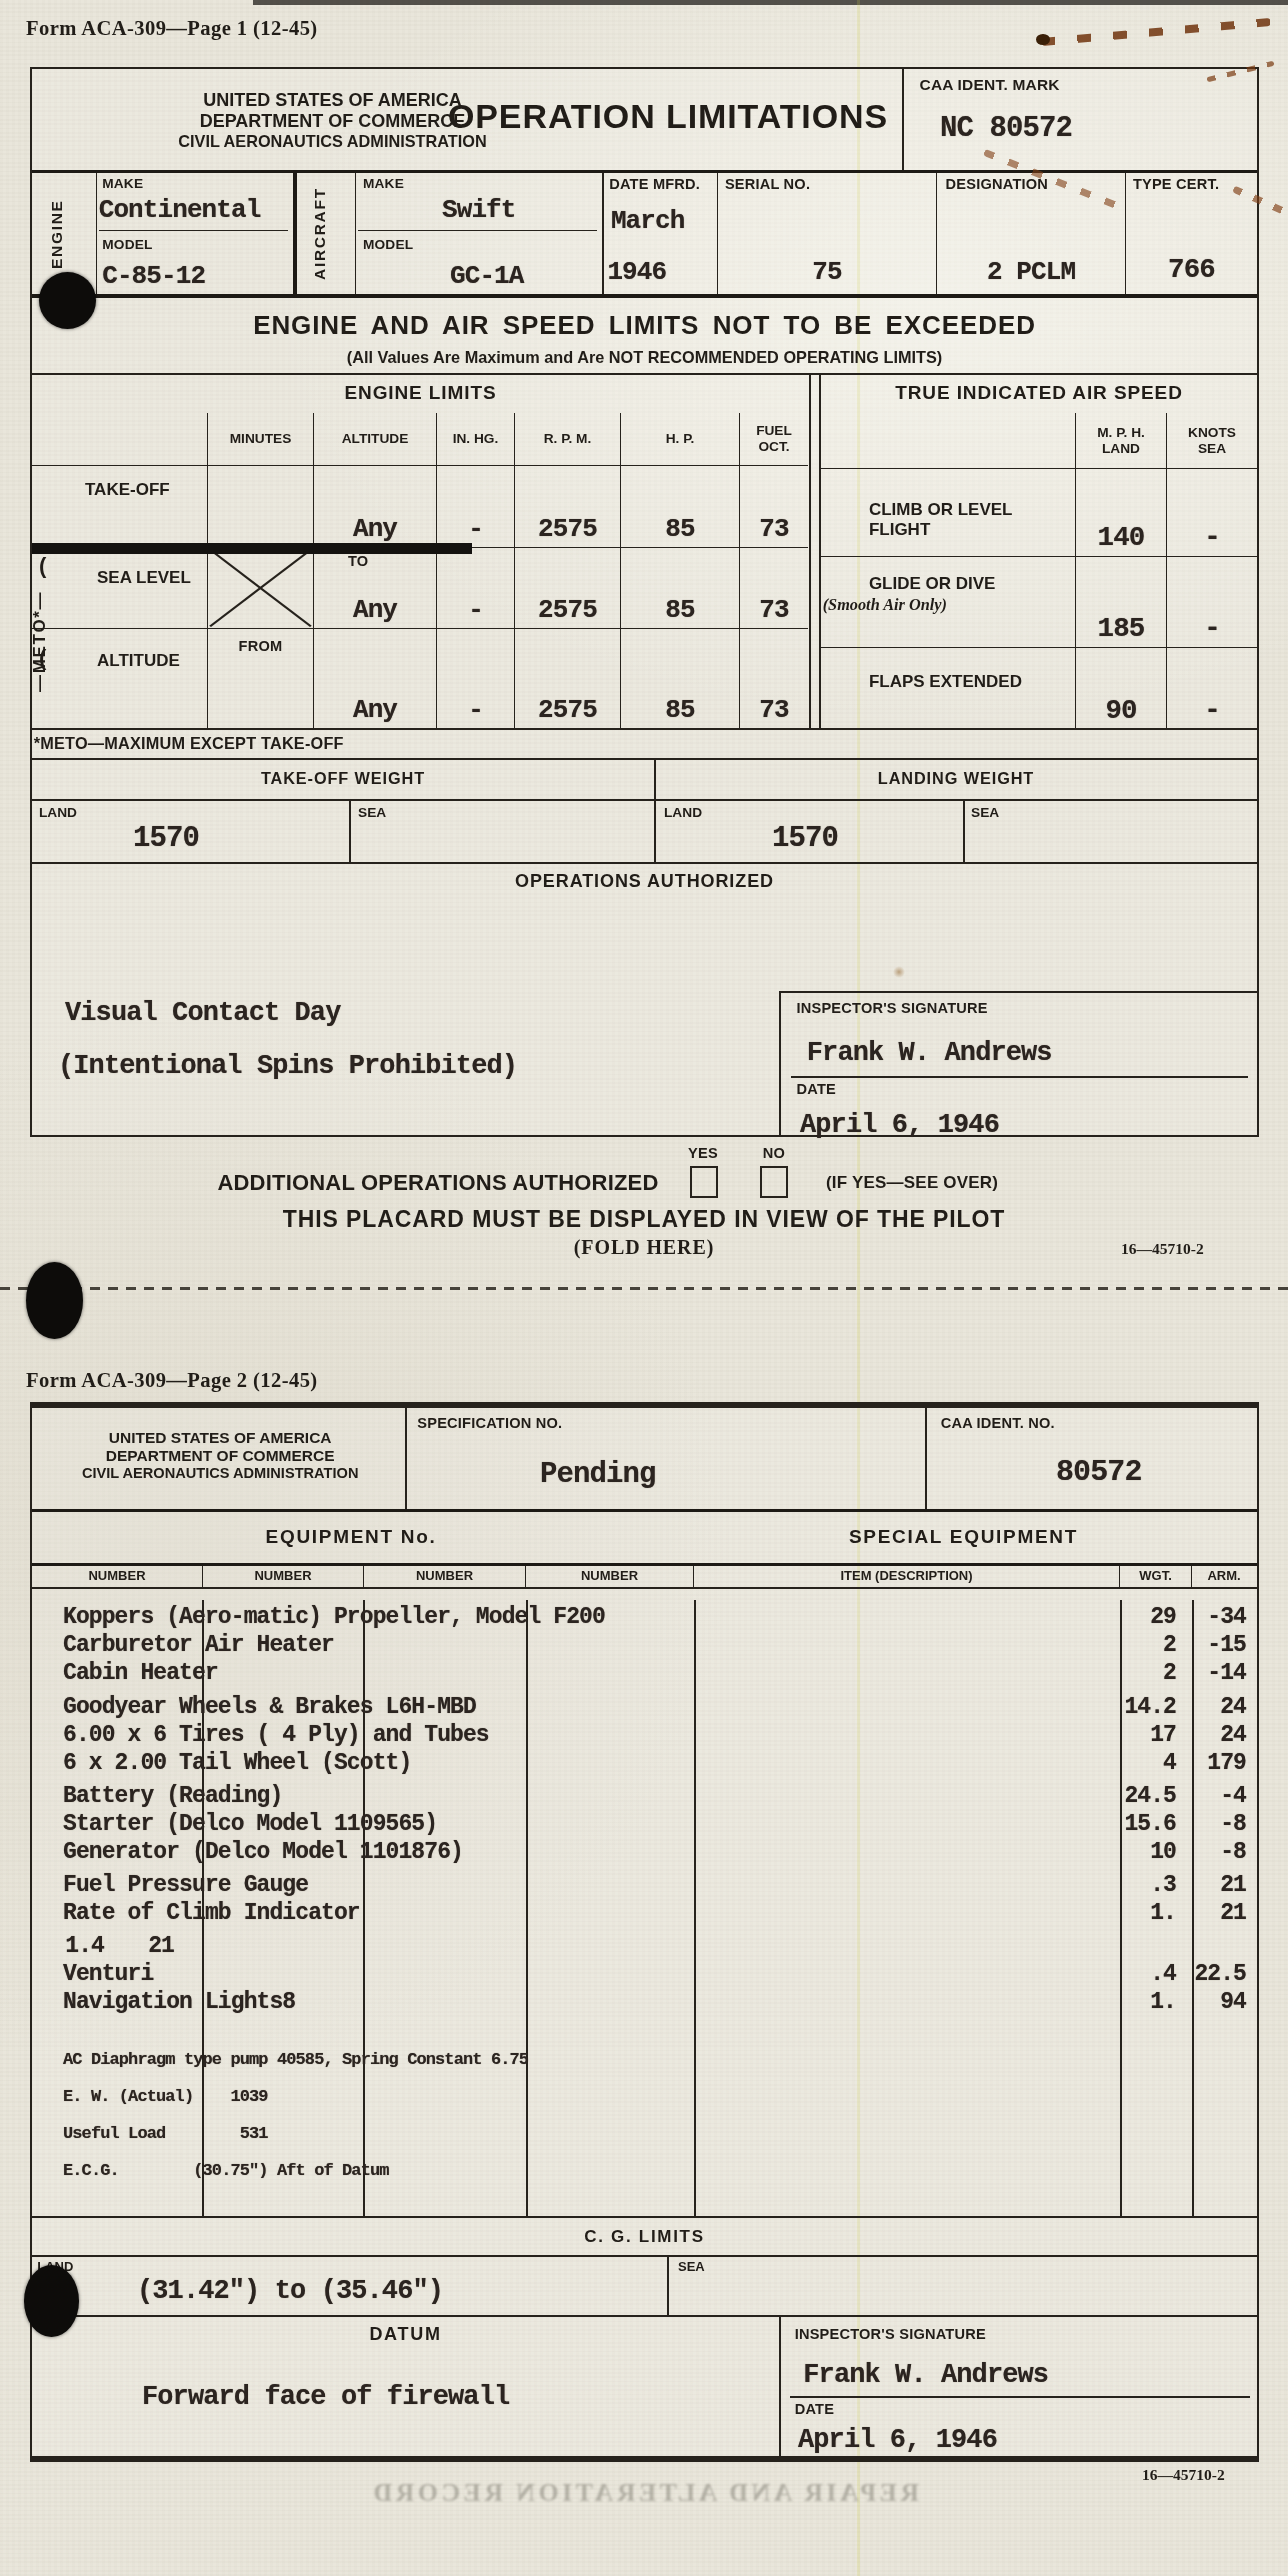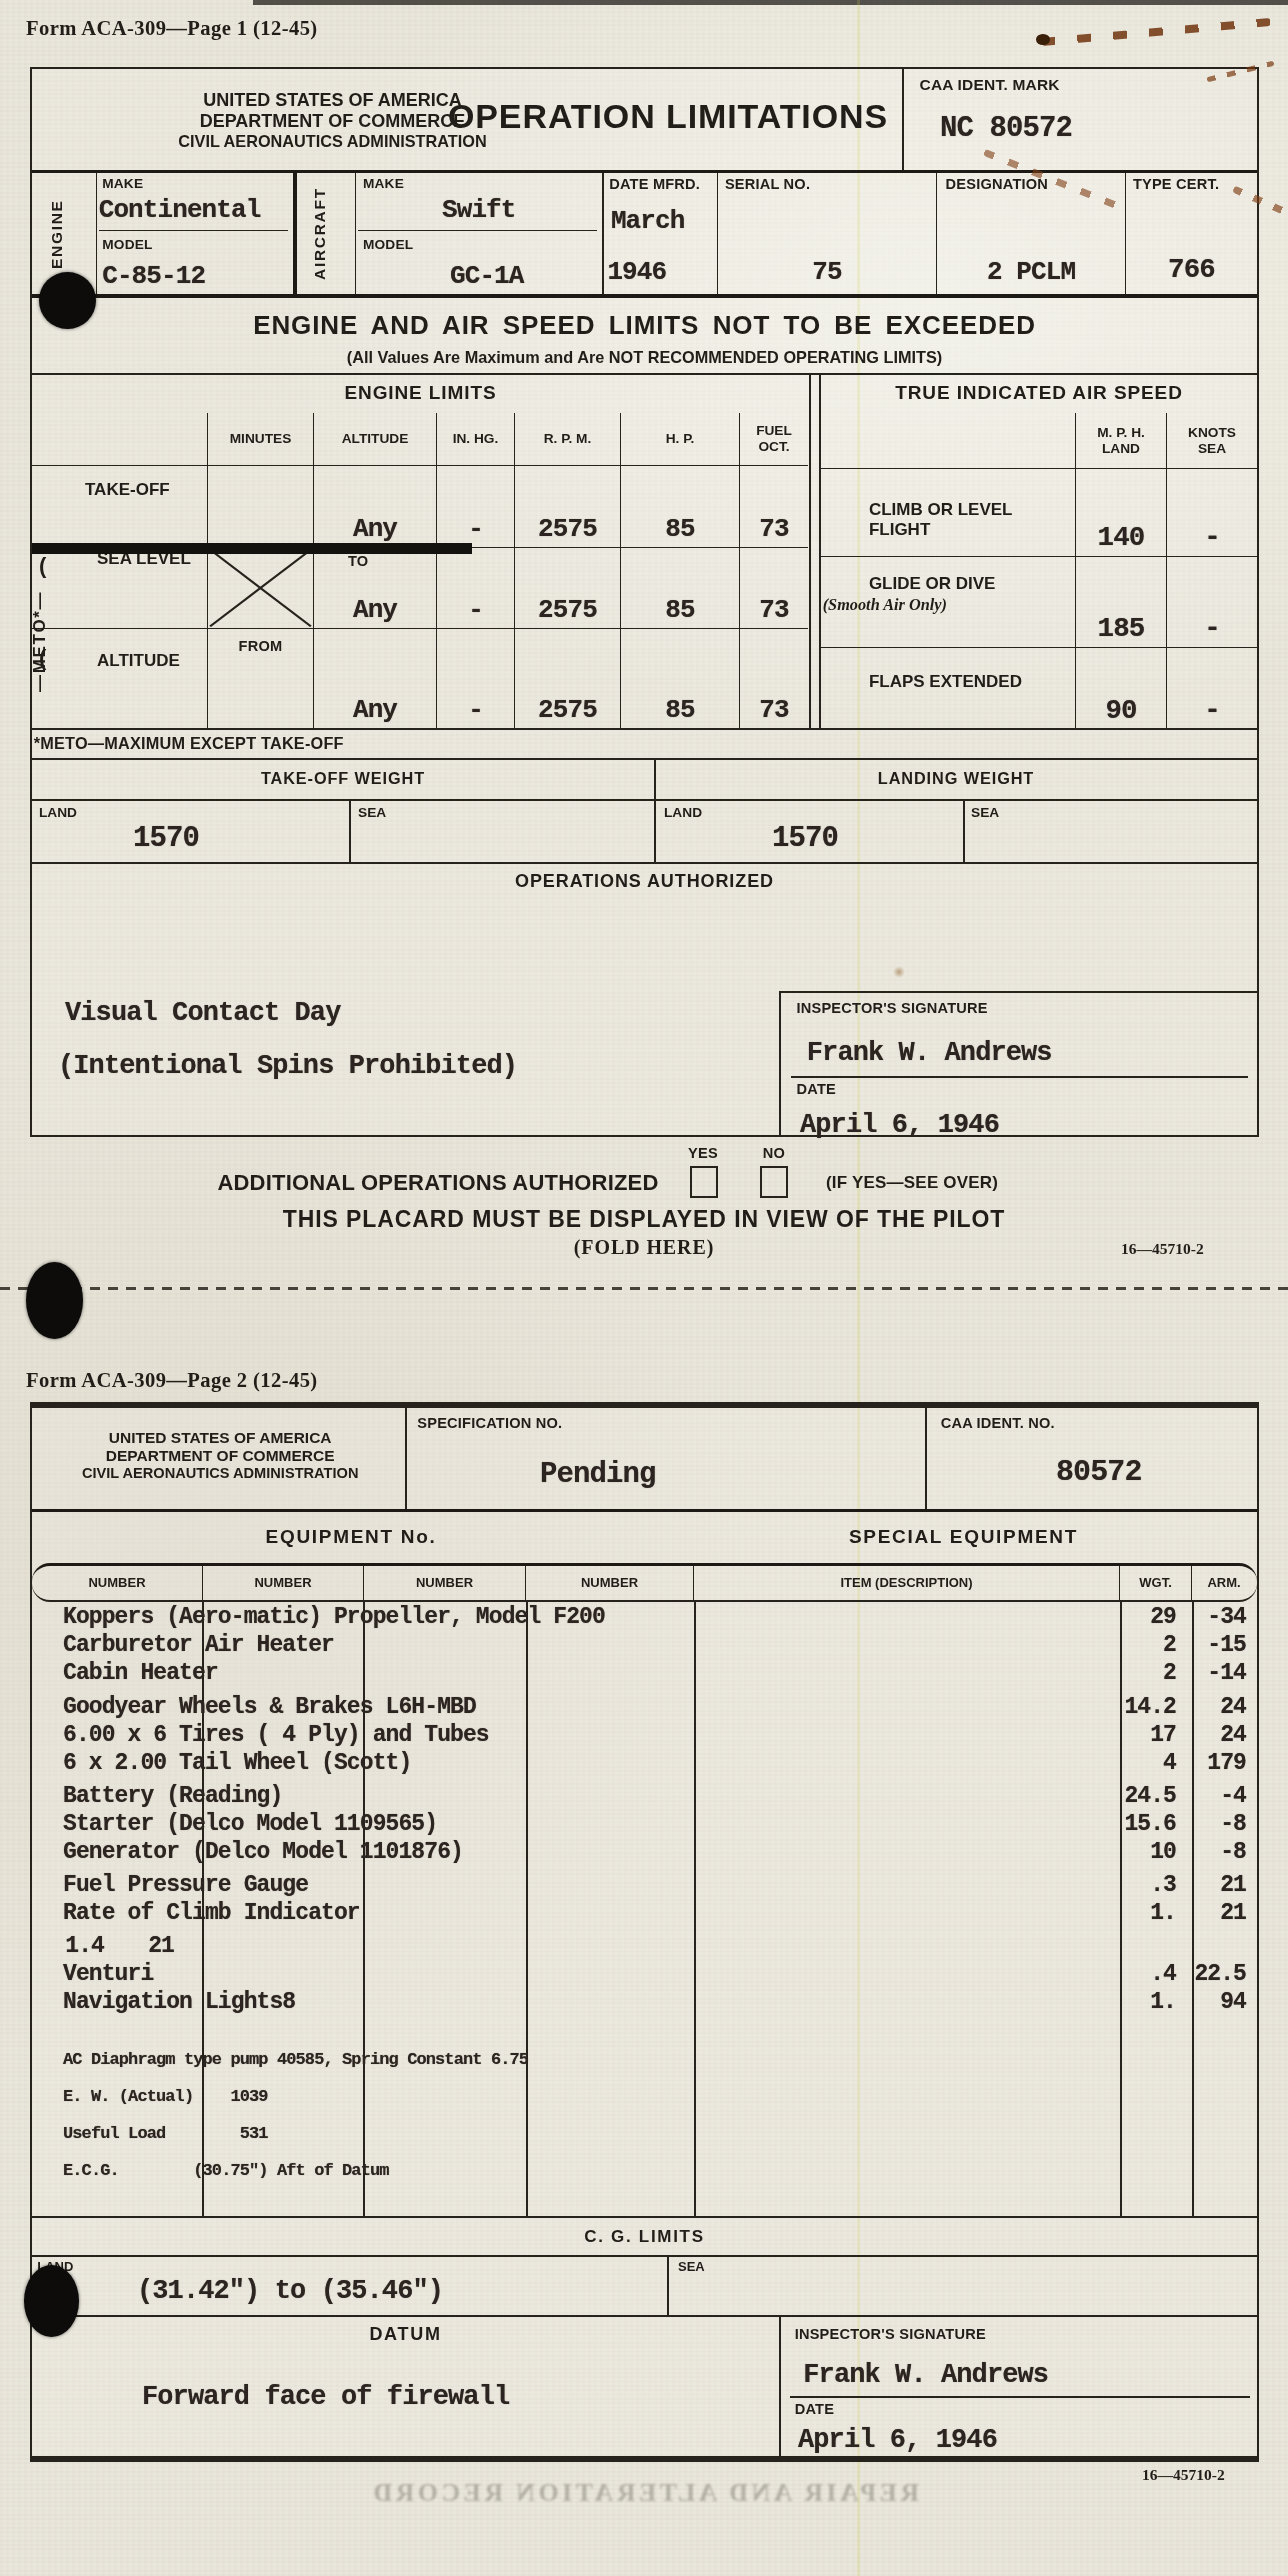--- a/index.html
+++ b/index.html
@@ -158,21 +158,21 @@
           </div>
         <div class="c">
             <div class="val typed">85</div>
           </div>
         <div class="c">
             <div class="val typed">73</div>
           </div>
 
         <div class="c nol">
           <span class="abs" style="left:6.9px;top:5.2px;font-size:22px;font-weight:700;">(</span>
-          <div class="rowlabel abs" style="left:24px;top:1px;">SEA LEVEL</div>
+          <div class="rowlabel abs" style="left:24px;top:20px;">SEA LEVEL</div>
         </div>
         <div class="c xcell">
           <svg viewBox="0 0 100 100" preserveAspectRatio="none">
               <line x1="2" y1="2" x2="98" y2="98" stroke="#26221c" stroke-width="2.4"></line>
               <line x1="98" y1="2" x2="2" y2="98" stroke="#26221c" stroke-width="2.4"></line>
             </svg>
         </div>
         <div class="c">
           <div class="abs lbl" style="left:34px;top:5.2px;font-size:14.6px;">TO</div>
           <div class="val typed">Any</div>
@@ -326,21 +326,21 @@
         <div class="abs lbl" style="left:13.7px;top:6.9px;font-size:14.6px;">CAA IDENT. NO.</div>
         <div class="abs typed" style="left:129px;top:47px;font-size:30px;">80572</div>
       </div>
     </div>
 
     <div class="abs" style="left:0;top:101px;right:0;height:53px;border-top:3.4px solid #1d1a15;box-sizing:border-box;">
       <div class="abs center lbl" style="left:0;width:638px;top:13.7px;font-size:19px;letter-spacing:1.7px;">EQUIPMENT No.</div>
       <div class="abs center lbl" style="left:638px;right:0;top:13.7px;font-size:19px;letter-spacing:1.7px;">SPECIAL EQUIPMENT</div>
     </div>
 
-    <div class="abs" style="left:0;top:155px;right:0;height:39px;border-top:3.4px solid #1d1a15;border-bottom:2.6px solid #26221c;box-sizing:border-box;display:grid;grid-template-columns:170px 161px 162px 168px 426px 72px 65px;border-radius:18px;">
+    <div class="abs" style="left:0;top:155px;right:0;height:26px;border-top:3.4px solid #1d1a15;border-bottom:2.6px solid #26221c;box-sizing:border-box;display:grid;grid-template-columns:170px 161px 162px 168px 426px 72px 65px;">
       <div class="colhead" style="font-size:13px;">
           <span>NUMBER</span>
         </div>
       <div class="colhead" style="font-size:13px;border-left:1.7px solid #26221c;">
           <span>NUMBER</span>
         </div>
       <div class="colhead" style="font-size:13px;border-left:1.7px solid #26221c;">
           <span>NUMBER</span>
         </div>
       <div class="colhead" style="font-size:13px;border-left:1.7px solid #26221c;">

